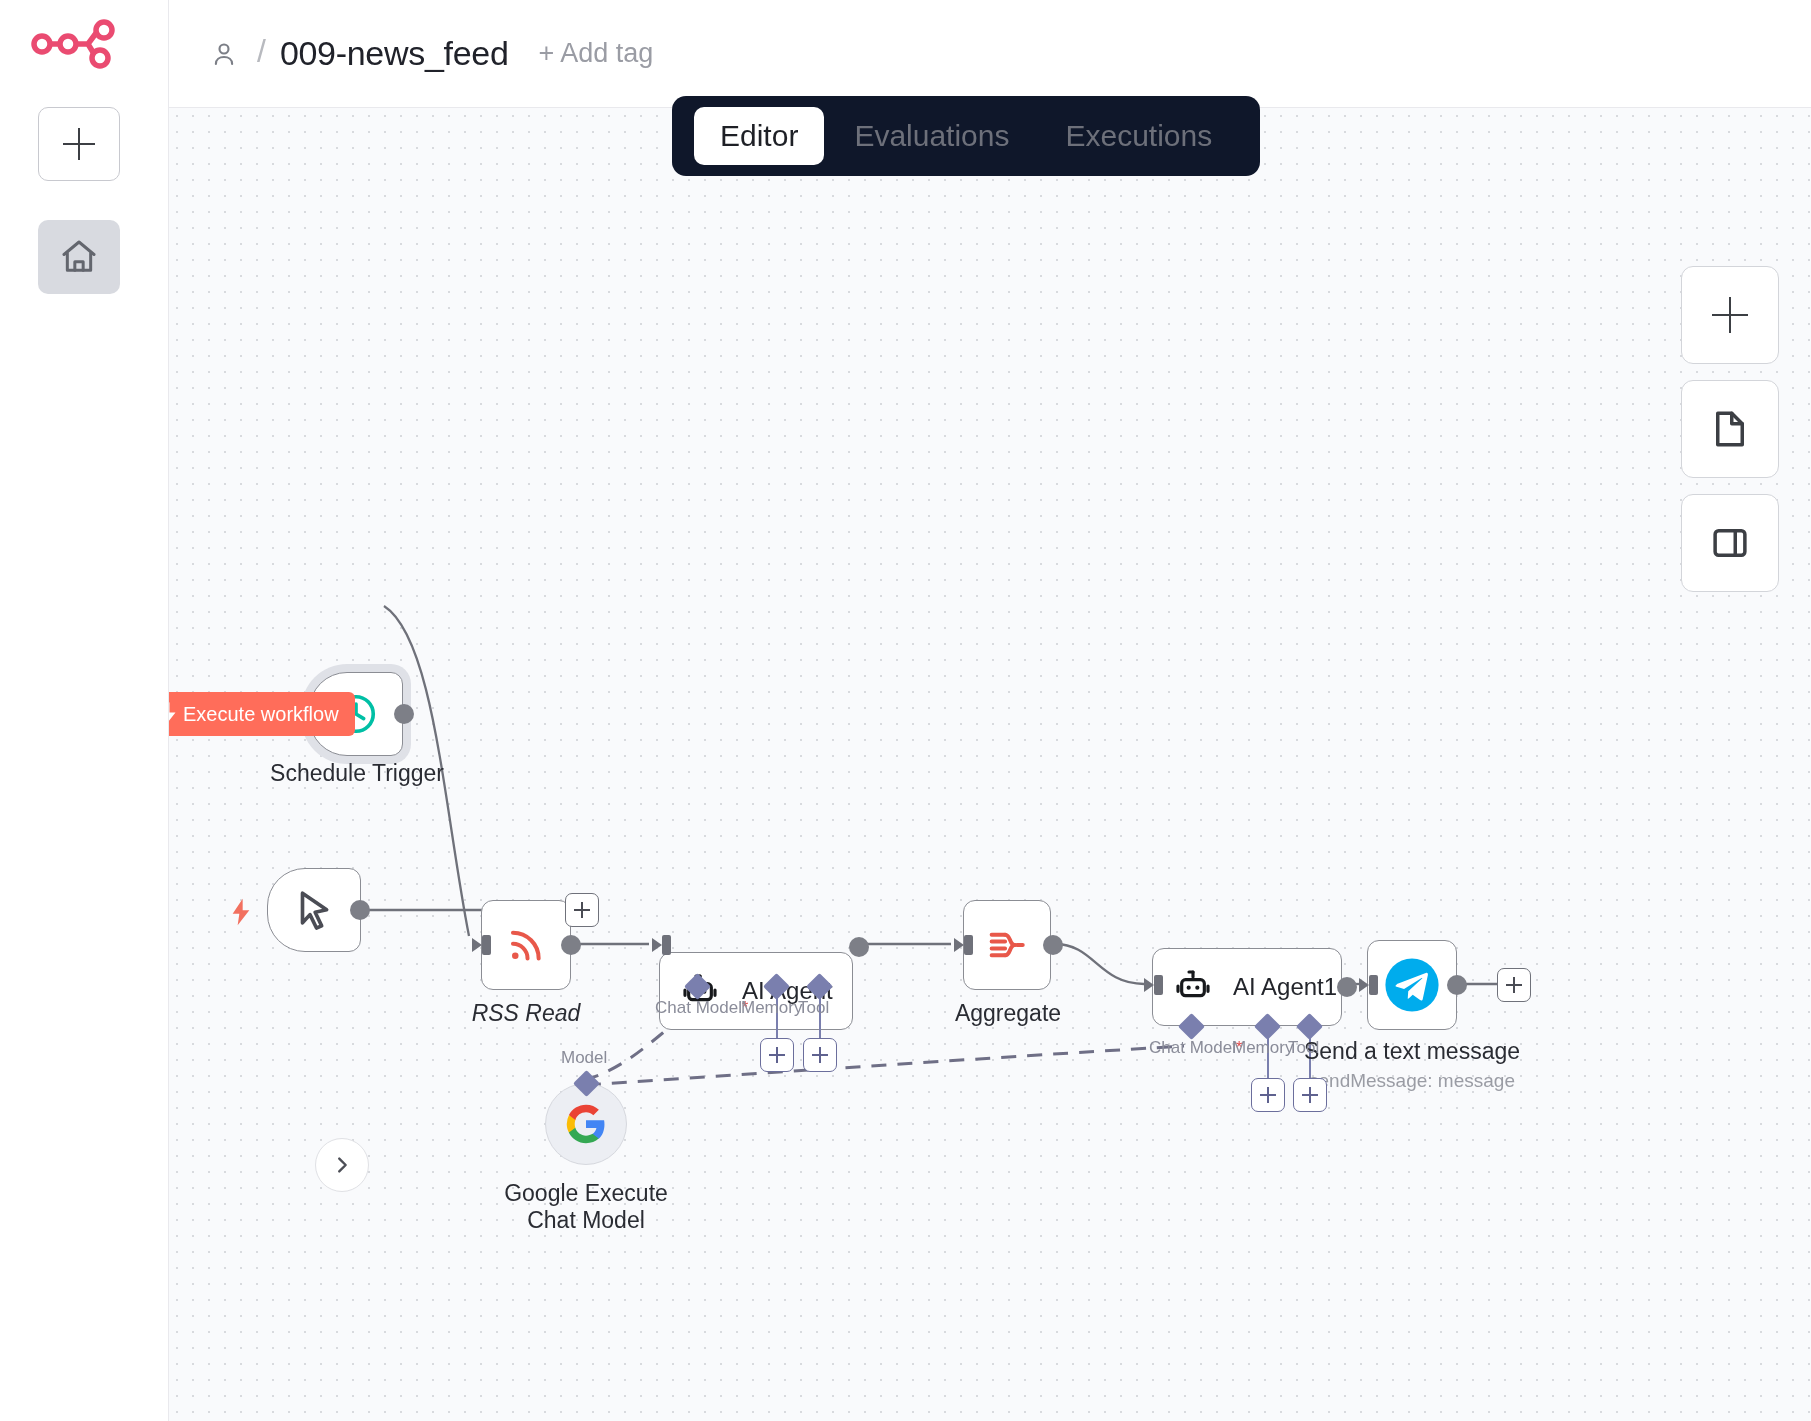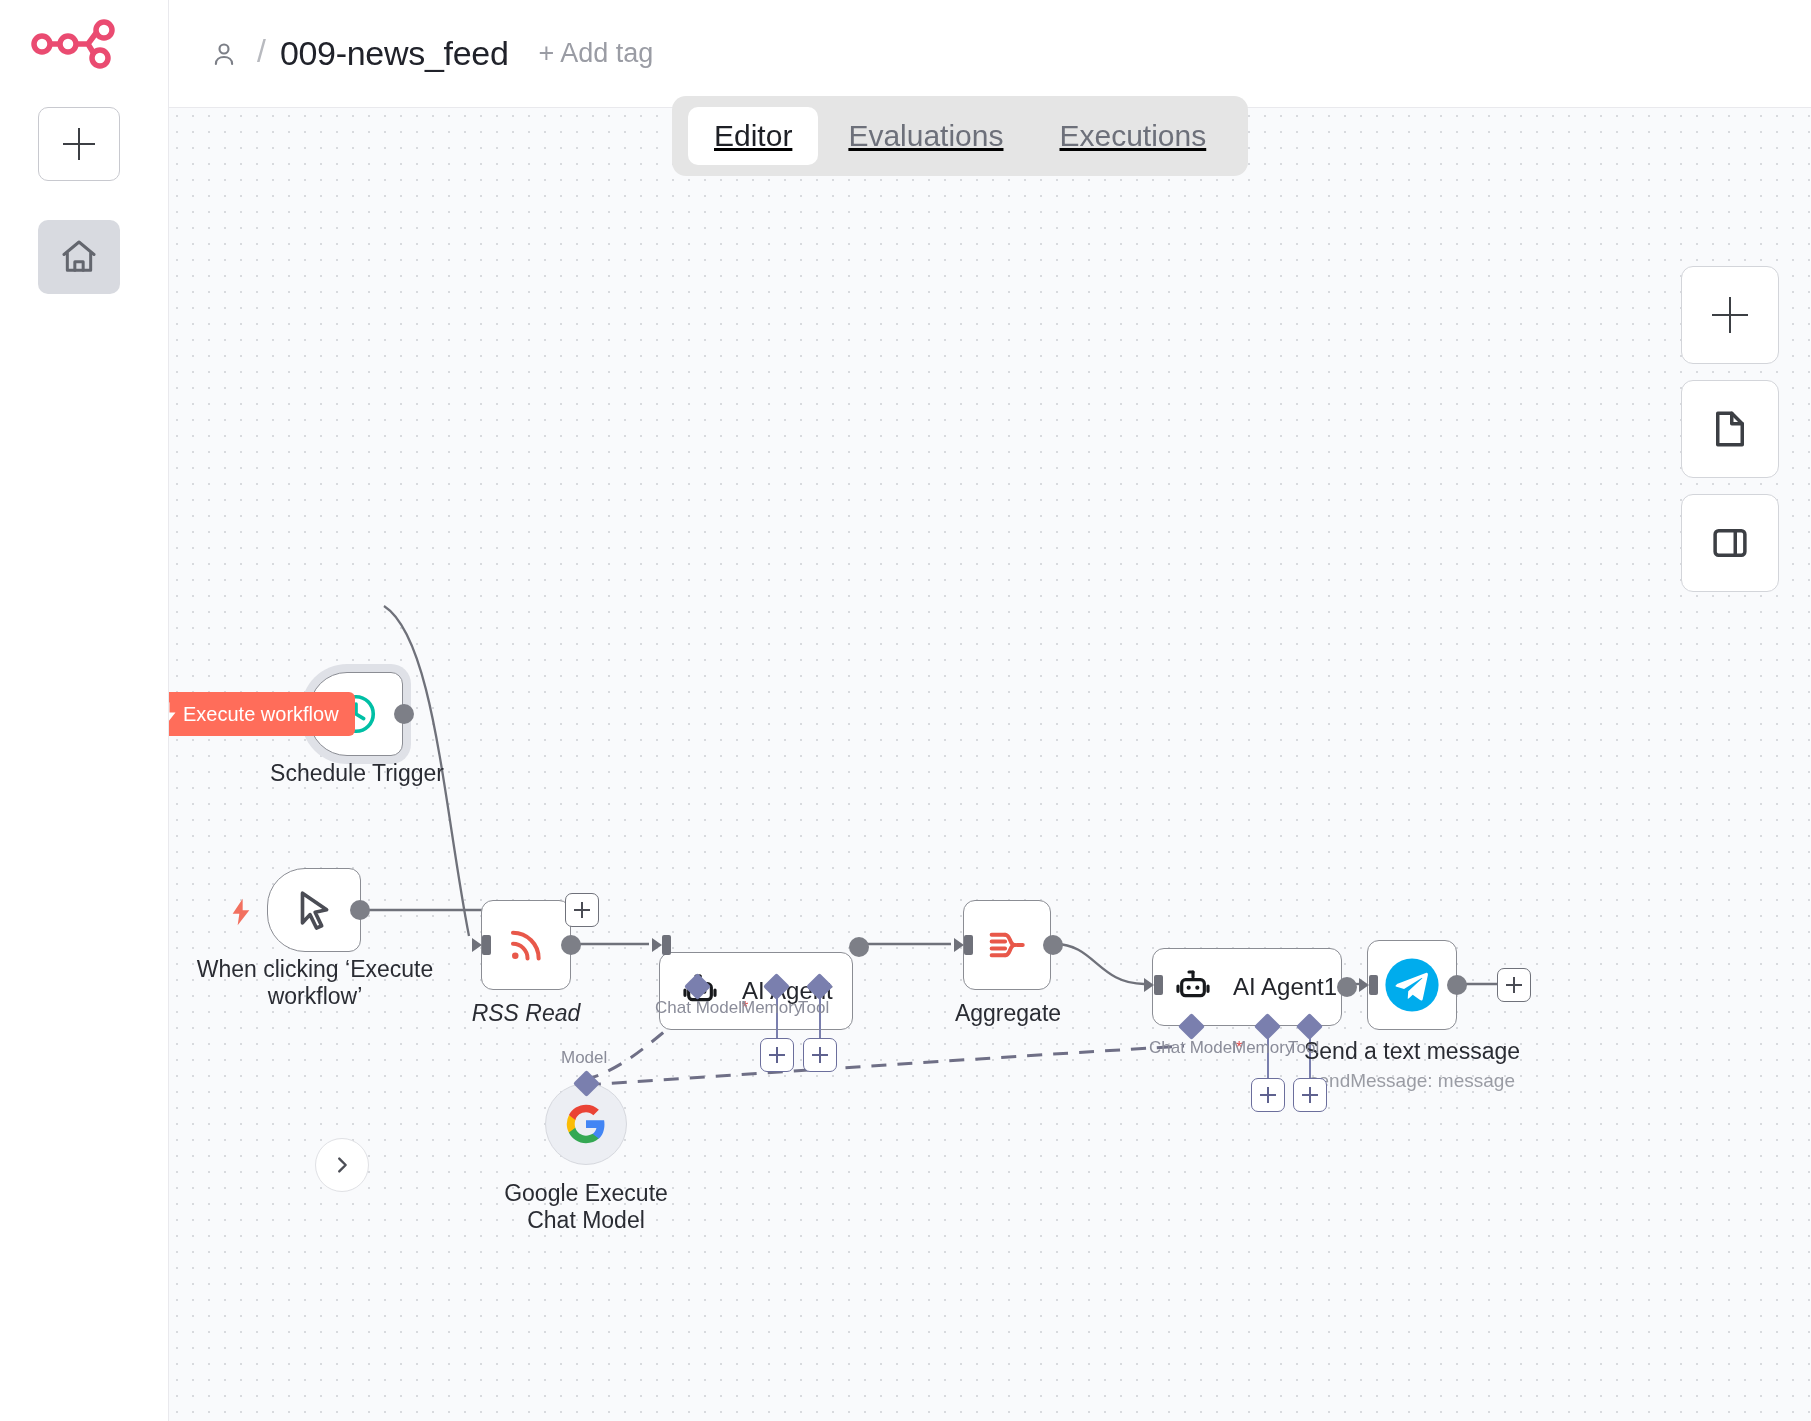--- a/index.html
+++ b/index.html
@@ -97,24 +97,23 @@
   .saved-label { margin-left: 36px; font-size: 30px; color: #8e9098; }
   .hist-icon { margin-left: 36px; width: 38px; height: 38px; opacity: .45; cursor: pointer; }
   .dots-btn {
     margin-left: 40px; font-size: 40px; color: #54565e; letter-spacing: 2px;
     line-height: .5; cursor: pointer; padding-bottom: 12px;
   }
 
   
   .tabs {
     position: absolute; left: 672px; top: 96px;
-    background: #e5e5e5; border-radius: 14px;
-    padding: 11px 16px; display: flex; gap: 4px;
+    background: #0f172a; border-radius: 14px;
+    padding: 11px 22px; display: flex; gap: 4px;
     z-index: 25;
-    text-decoration: underline;
   }
   .tab {
     padding: 12px 26px; border-radius: 10px;
     font-size: 30px; color: #6d707a; cursor: pointer; white-space: nowrap;
   }
   .tab.active { background: #ffffff; color: #1e2026; }
 
   
   .canvas {
     position: absolute; left: 169px; top: 108px;
@@ -351,21 +350,20 @@
         </svg>
       </span>
     </div>
     <span class="bolt" style="left:62px; top:790px;">
       <svg width="20" height="28" viewBox="0 0 12 16" fill="#f2705f">
           <path d="M7 0 1 9h4l-1 7 7-9H7z"></path>
         </svg>
     </span>
     <div class="endpoint-dot" style="left:181px; top:792px;"></div>
     <div class="plus-stub" style="left:396px; top:785px;"></div>
-    <div class="node-label" style="left:20px; top:848px; width:252px;">When clicking ‘Execute workflow’</div>
 
     <span class="in-arrow" style="left:303px; top:824px;">
       <svg width="22" height="26" viewBox="0 0 22 26">
         <path d="M0 6 L10 13 L0 20 Z" fill="#6f717a"></path>
         <rect x="10" y="3" width="9" height="20" rx="2" fill="#6f717a"></rect>
       </svg>
     </span>
     <div class="node" style="left:312px; top:792px; width:90px; height:90px;">
       <span>
         <svg width="46" height="46" viewBox="0 0 24 24" fill="none" stroke="#e8584a" stroke-width="2.1" stroke-linecap="round">

